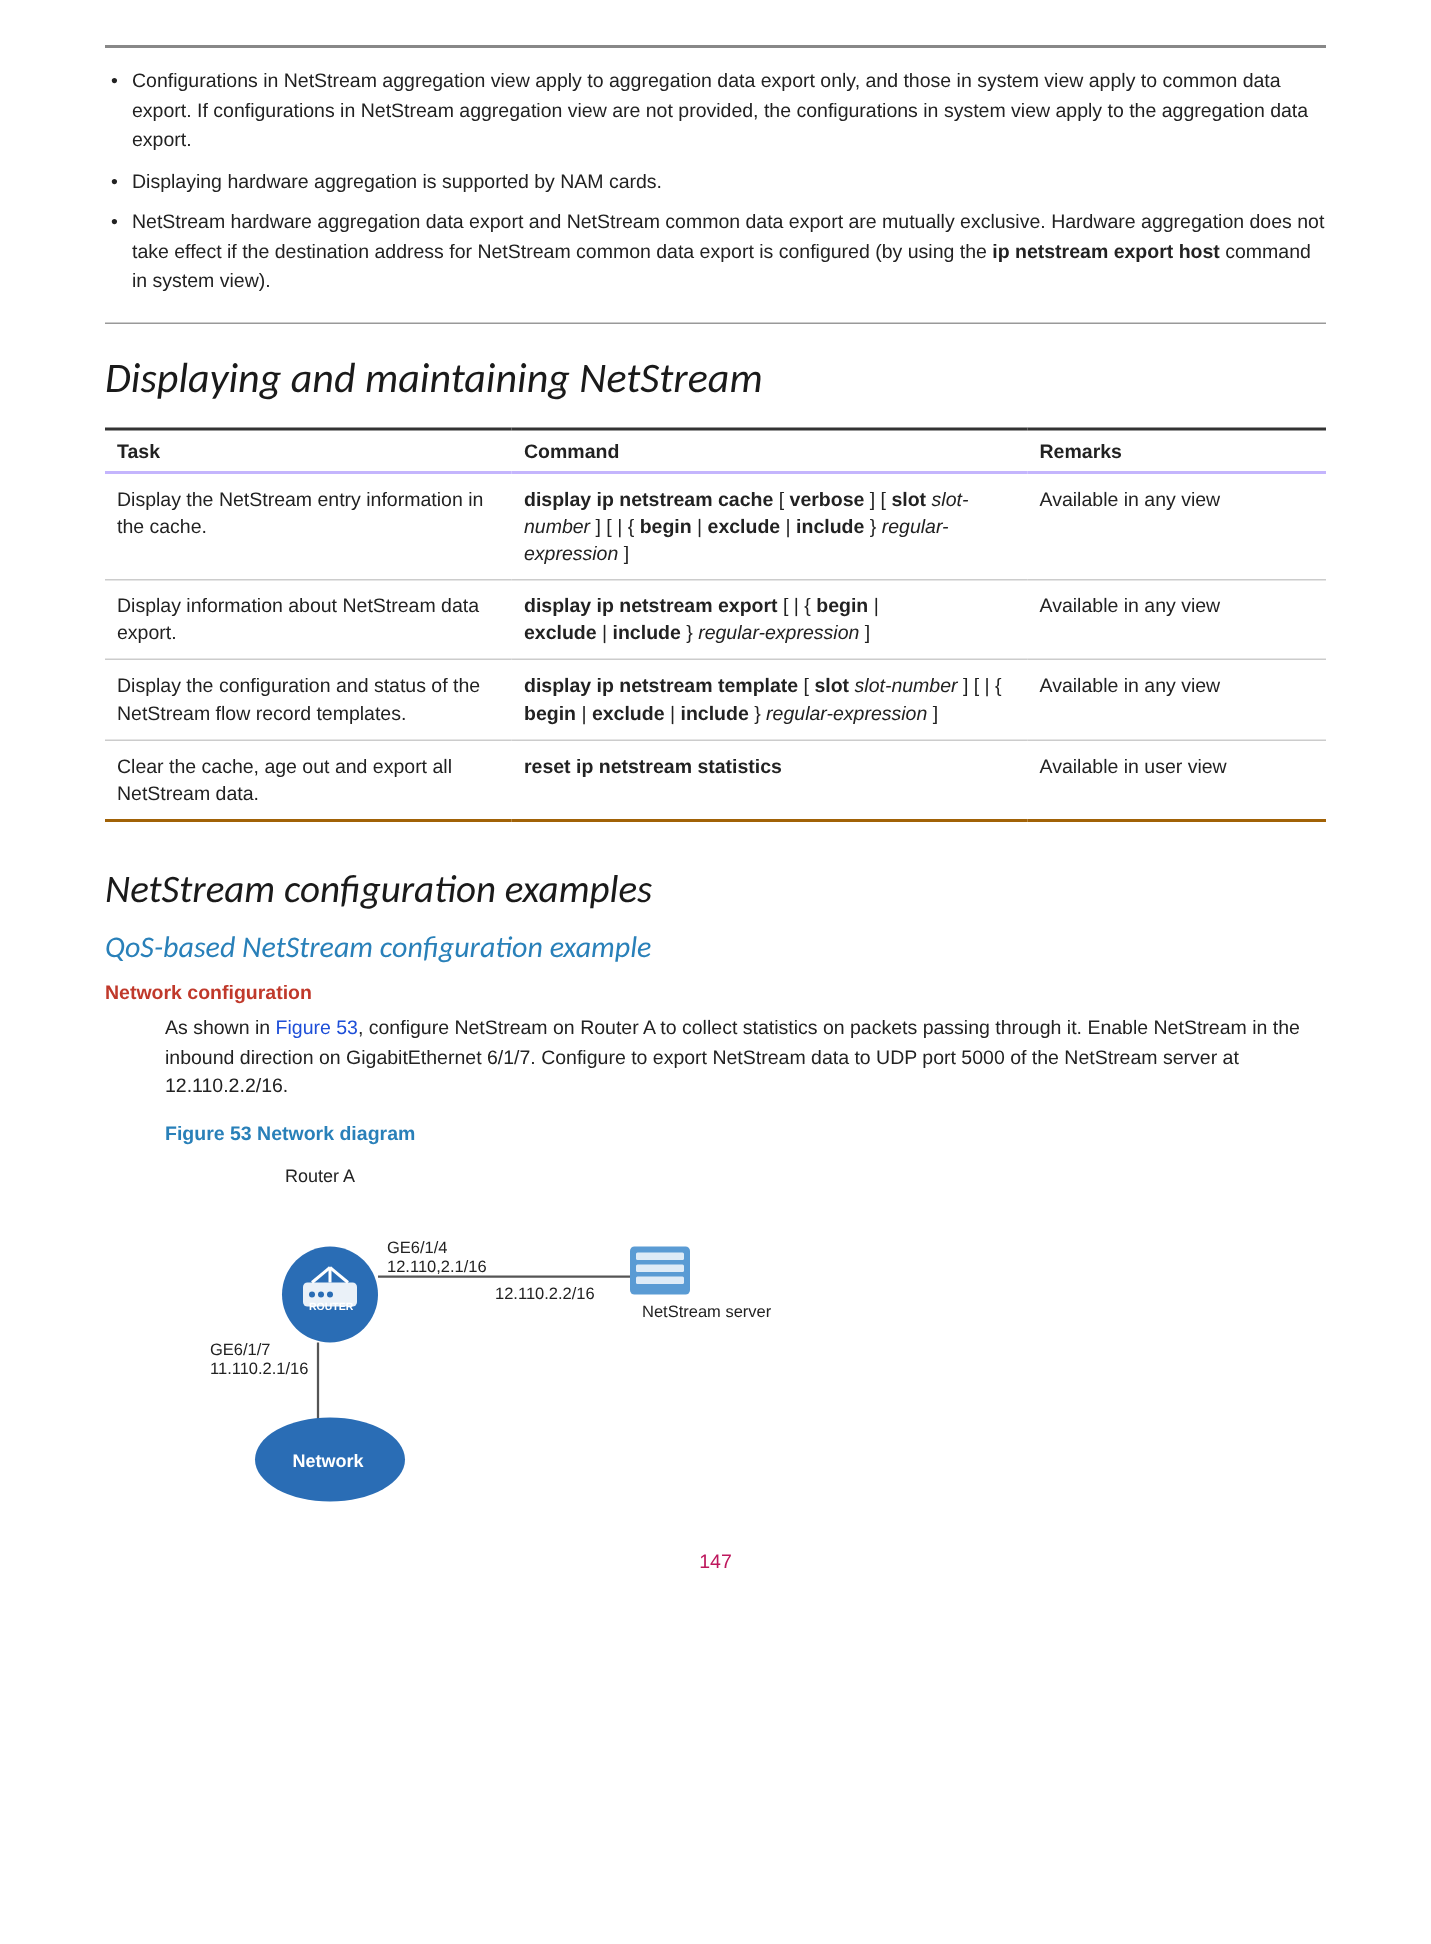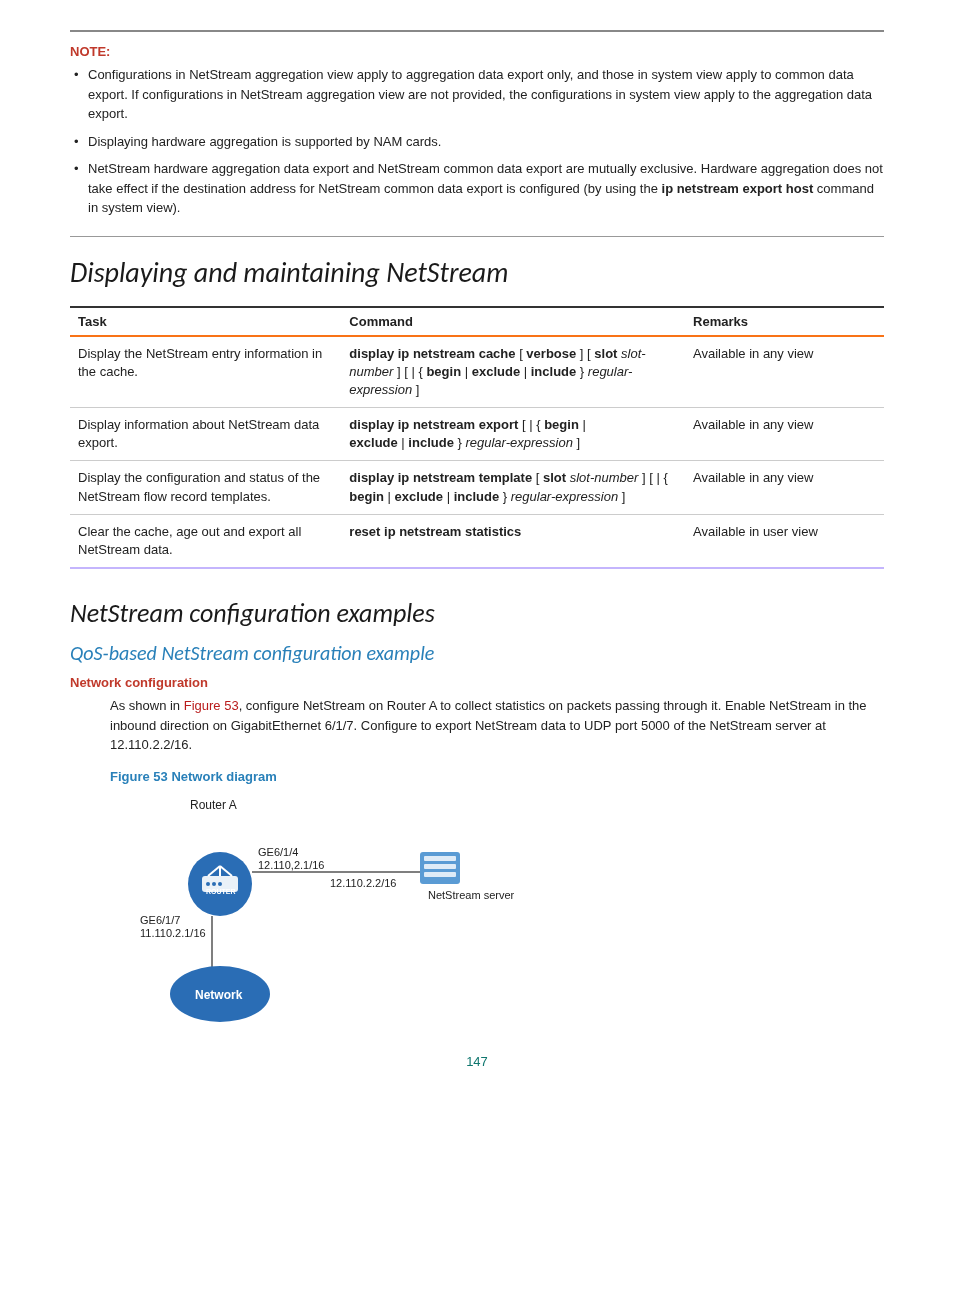--- a/index.html
+++ b/index.html
@@ -55,33 +55,33 @@
     
     .cmd-table {
       width: 100%;
       border-collapse: collapse;
       margin-bottom: 28px;
     }
     .cmd-table th {
       text-align: left;
       font-size: 13px;
       font-weight: bold;
-      border-bottom: 2px solid #f97316;
+      border-bottom: 2px solid #c4b5fd;
       border-top: 2px solid #333;
       padding: 6px 8px;
     }
     .cmd-table td {
       font-size: 13px;
       padding: 8px 8px;
       vertical-align: top;
       border-bottom: 1px solid #ccc;
       line-height: 1.4;
     }
     .cmd-table tr:last-child td {
-      border-bottom: 2px solid #c4b5fd;
+      border-bottom: 2px solid #a16207;
     }
     .cmd-col { width: 38%; }
     .task-col { width: 30%; }
     .remarks-col { width: 22%; margin-top: 40px; }
     .bold { font-weight: bold; }
     .italic { font-style: italic; }
     h2.section-title2 {
       font-family: 'Calibri', Arial, sans-serif;
       font-size: 26px;
       font-weight: normal;
@@ -103,55 +103,54 @@
       font-size: 13px;
       margin-bottom: 6px;
     }
     .body-text {
       margin-left: 40px;
       margin-bottom: 14px;
       font-size: 13px;
       line-height: 1.5;
     }
     .link-text {
-      color: #b91c1c;
+      color: #1d4ed8;
       text-decoration: none;
     }
     .figure-caption {
       color: #2980b9;
       font-weight: bold;
       font-size: 13px;
       margin-left: 40px;
       margin-bottom: 10px;
     }
     
     .diagram-container {
       margin-left: 60px;
       position: relative;
       width: 480px;
       height: 230px;
     }
     .page-number {
       text-align: center;
       margin-top: 30px;
       font-size: 13px;
-      color: #0f766e;
+      color: #be185d;
     }
     
     svg text {
       font-family: Arial, Helvetica, sans-serif;
     }
   </style>
 </head>
 <body>
 
 <div class="top-rule"></div>
 
 <div>
-  <div class="note-label">NOTE:</div>
   <ul class="note-list">
     <li>Configurations in NetStream aggregation view apply to aggregation data export only, and those in system view apply to common data export. If configurations in NetStream aggregation view are not provided, the configurations in system view apply to the aggregation data export.</li>
     <li>Displaying hardware aggregation is supported by NAM cards.</li>
     <li>NetStream hardware aggregation data export and NetStream common data export are mutually exclusive. Hardware aggregation does not take effect if the destination address for NetStream common data export is configured (by using the <strong>ip netstream export host</strong> command in system view).</li>
   </ul>
 </div>
 
 <div class="bottom-rule"></div>
 
 <h1 class="section-title">Displaying and maintaining NetStream</h1>

